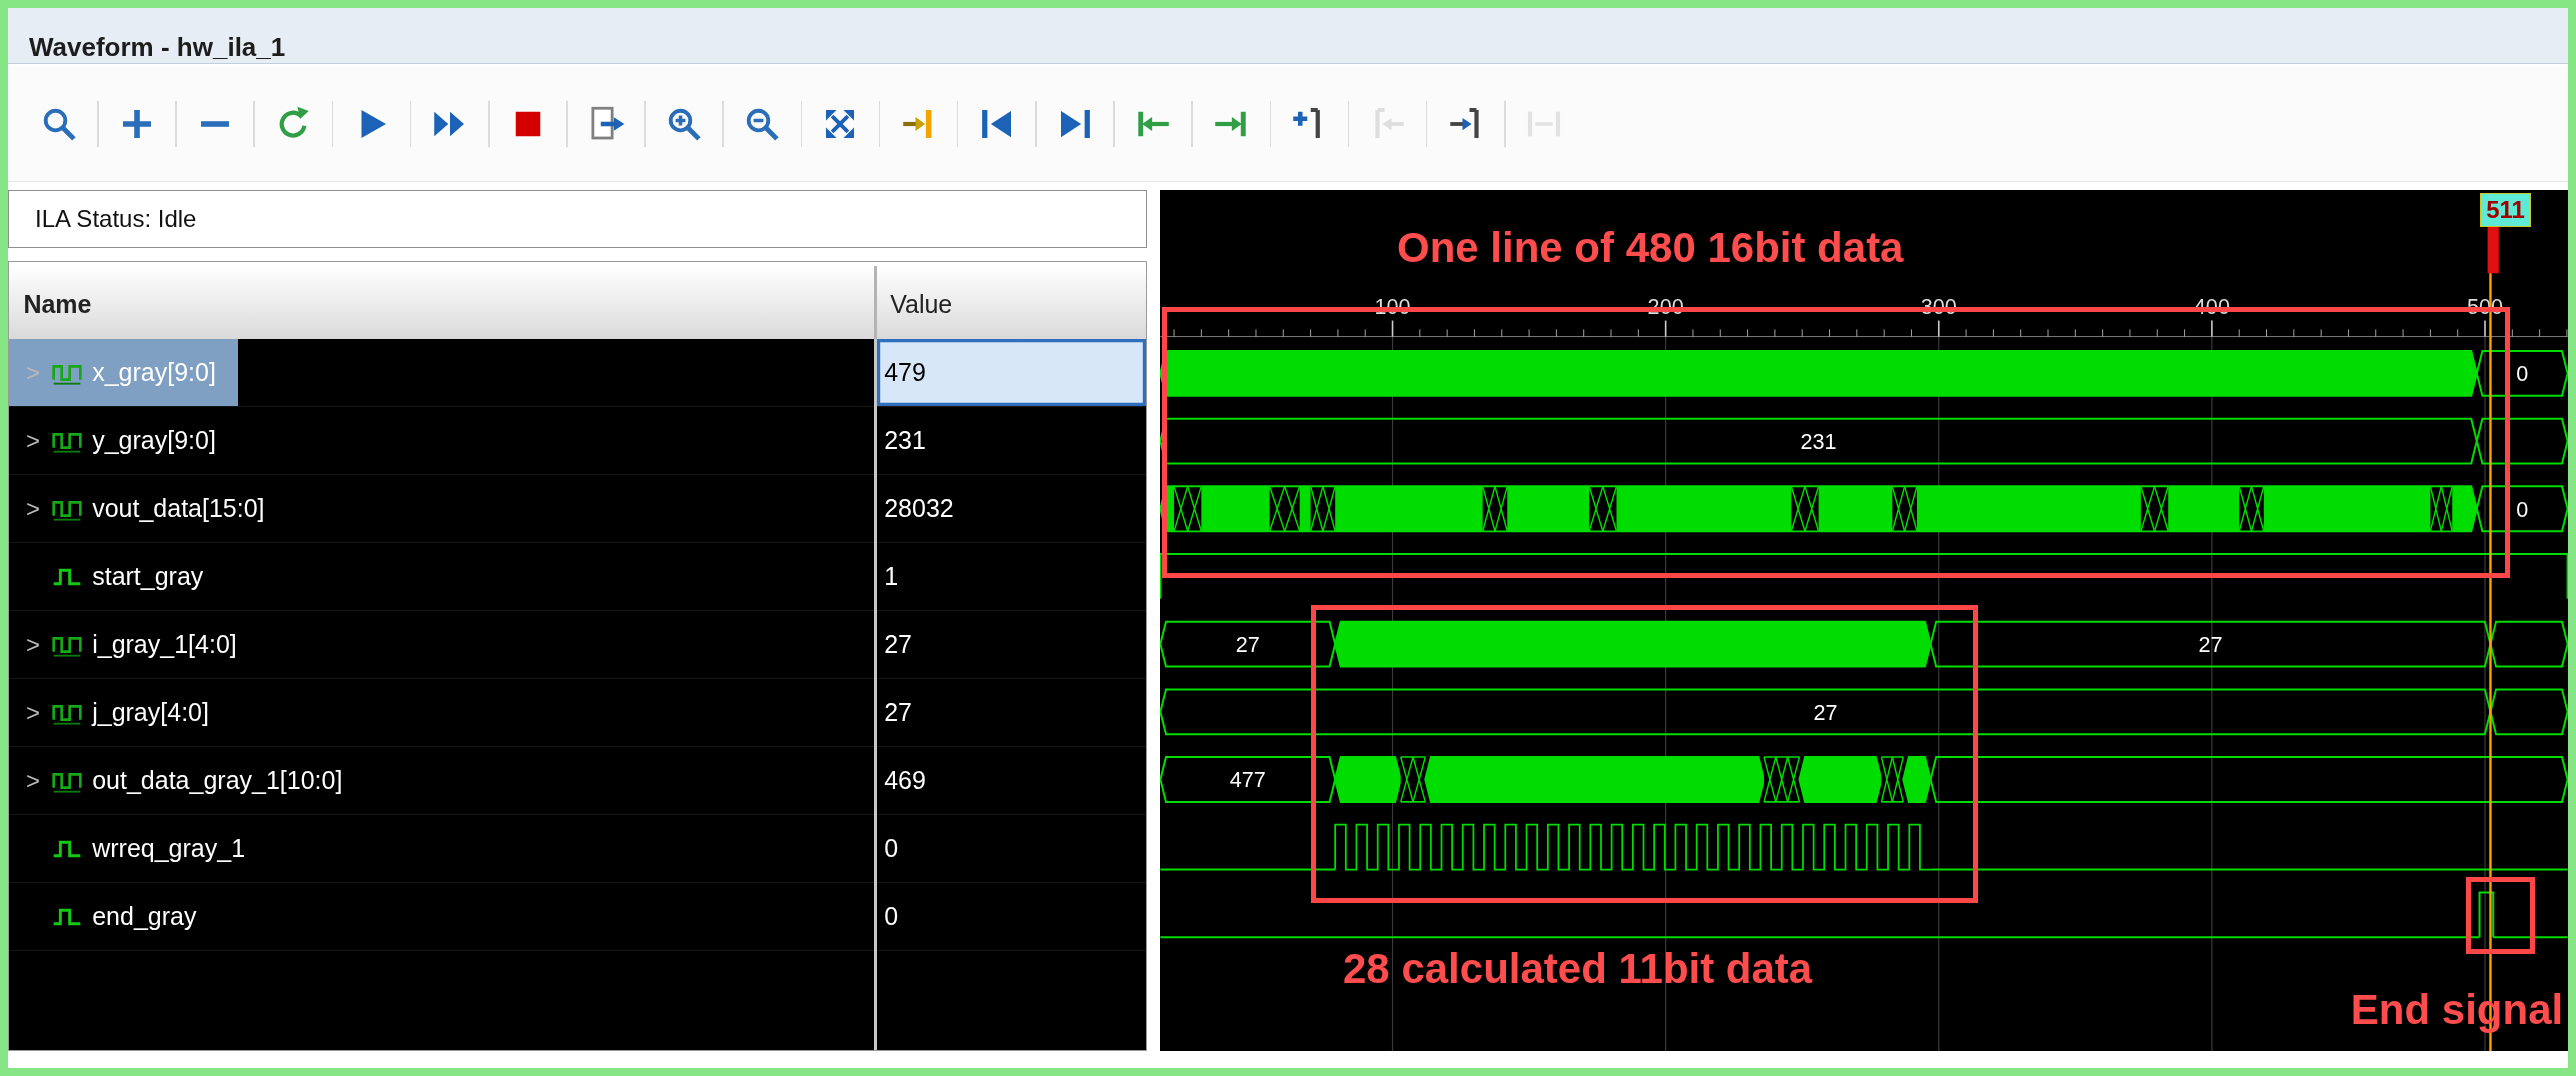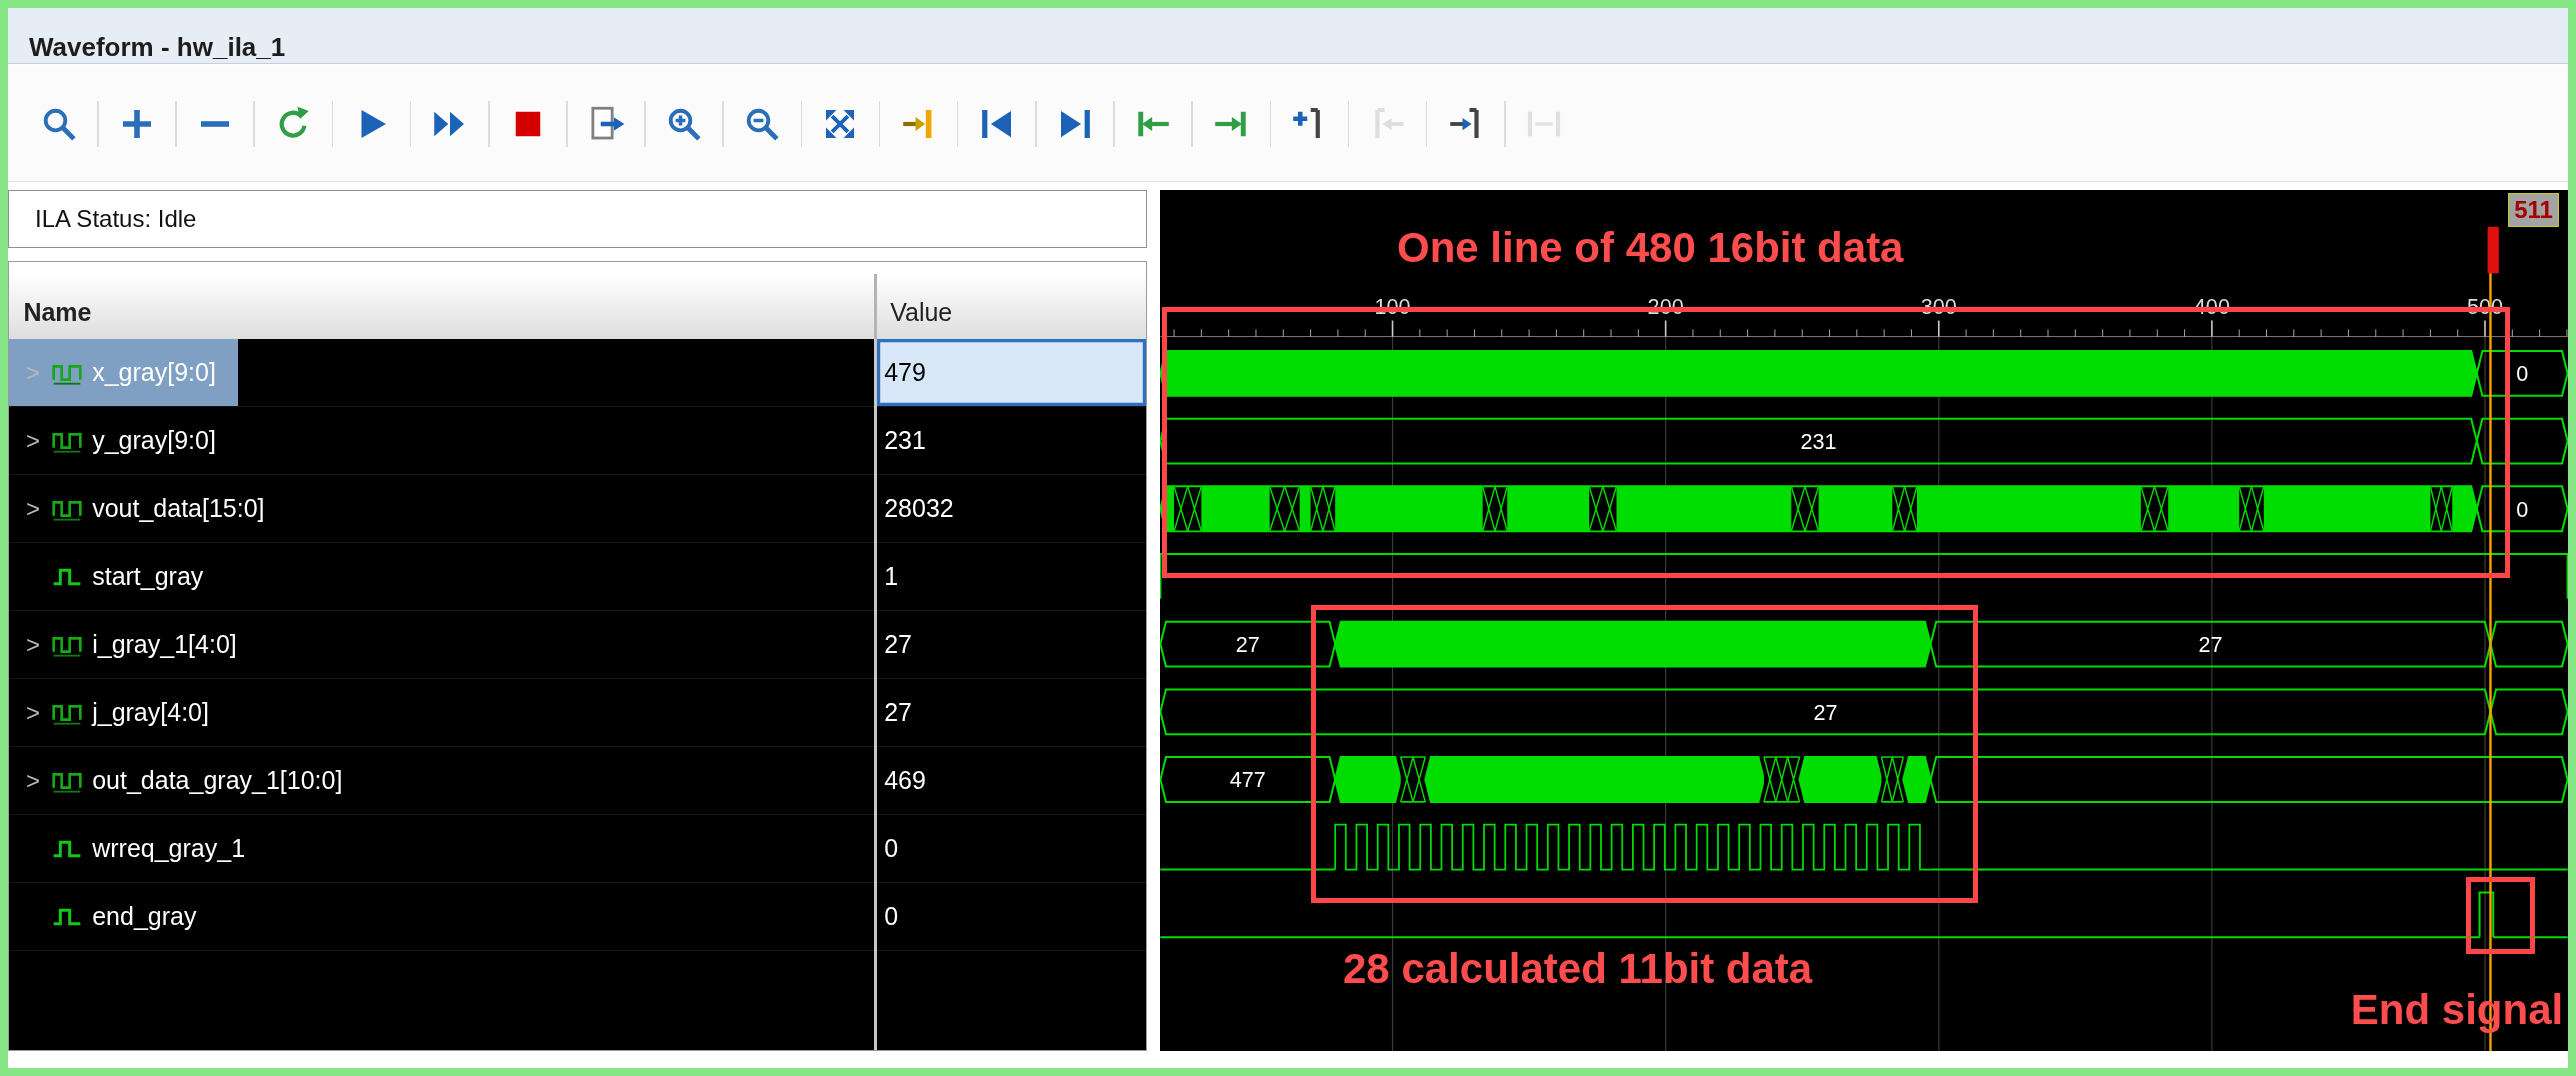--- a/index.html
+++ b/index.html
@@ -19,21 +19,21 @@
   .tbtn.disabled { opacity:.38; }
   .tsep { width:1.6px; height:46px; background:#dcdcdc; margin:0 6.4px; }
 
   
   .ila-status { position:absolute; left:0; top:182px; width:1139px; height:58px; background:#ffffff;
                 border:1.6px solid #8f8f8f; display:flex; align-items:center; padding-left:26px;
                 font-size:24px; color:#111; }
 
   
   .left-panel { position:absolute; left:0; top:253px; width:1139px; height:790px; border:0.8px solid #9a9a9a; }
-  .table-header { position:absolute; top:12px; left:0; right:0; height:77px; display:flex;
+  .table-header { position:absolute; top:4px; left:0; right:0; height:77px; display:flex;
                   background:linear-gradient(#ffffff,#d8d8d8); border-bottom:1.6px solid #8a8a8a; }
   .hdr-name { width:865px; display:flex; align-items:center; padding-left:14.4px; font-size:25px; font-weight:bold; color:#222; }
   .hdr-gutter { width:3.2px; background:#b4b4b4; }
   .hdr-value { flex:1; display:flex; align-items:center; padding-left:13px; font-size:25px; font-weight:normal; color:#222; }
   .rows-body { position:absolute; top:77px; bottom:0; left:0; right:0; display:flex; flex-direction:column; }
   #rows { display:flex; flex-direction:column; }
   .sig-row { height:68px; display:flex; }
   .name-cell { width:865px; background:#000; display:flex; align-items:stretch; border-bottom:0.8px solid #161616; }
   .name-inner { display:flex; align-items:center; height:100%; padding:0 22.4px 0 8px; }
   .col-gutter { width:3.2px; background:#c8c8c8; }
@@ -47,23 +47,23 @@
   .sig-row.selected .name-inner { background:#7fa0c2; }
   .sig-row.selected .value-cell { background:#d7e7f8; color:#000; box-shadow:inset 0 0 0 3.2px #2f6fbe; }
   .filler-row { flex:1; display:flex; }
   .f-name { width:865px; background:#000; }
   .f-gut { width:3.2px; background:#c8c8c8; }
   .f-val { flex:1; background:#000; }
 
   
   .wave-panel { position:absolute; left:1152px; top:182px; width:1408px; height:861px; background:#000; }
   #waveSvg { position:absolute; left:0; top:0; }
-  .badge { position:absolute; left:1320px; top:3.2px; width:51px; height:34px; background:#a3a3a3;
+  .badge { position:absolute; left:1320px; top:3.2px; width:51px; height:34px; background:#5eead4;
            border:0.8px solid #c9c920; color:#a40000; font-size:24px; font-weight:bold;
-           display:flex; align-items:center; justify-content:center;margin-left:28px; }
+           display:flex; align-items:center; justify-content:center; }
   .anno { position:absolute; color:#ff4d4d; font-weight:bold; white-space:nowrap; }
   .anno-top { left:237px; top:34px; font-size:42px; }
   .anno-bottom { left:183px; top:755px; font-size:42px; }
   .anno-end { right:4.8px; top:796px; font-size:42px; }
   .anno-rect { position:absolute; border:5.6px solid #ff4747; pointer-events:none; }
   .rect1 { left:1.6px; top:117px; width:1348px; height:271px; }
   .rect2 { left:151px; top:415px; width:667px; height:298px; }
   .rect-end { left:1306px; top:687px; width:69px; height:77px; }
 </style>
 </head>

